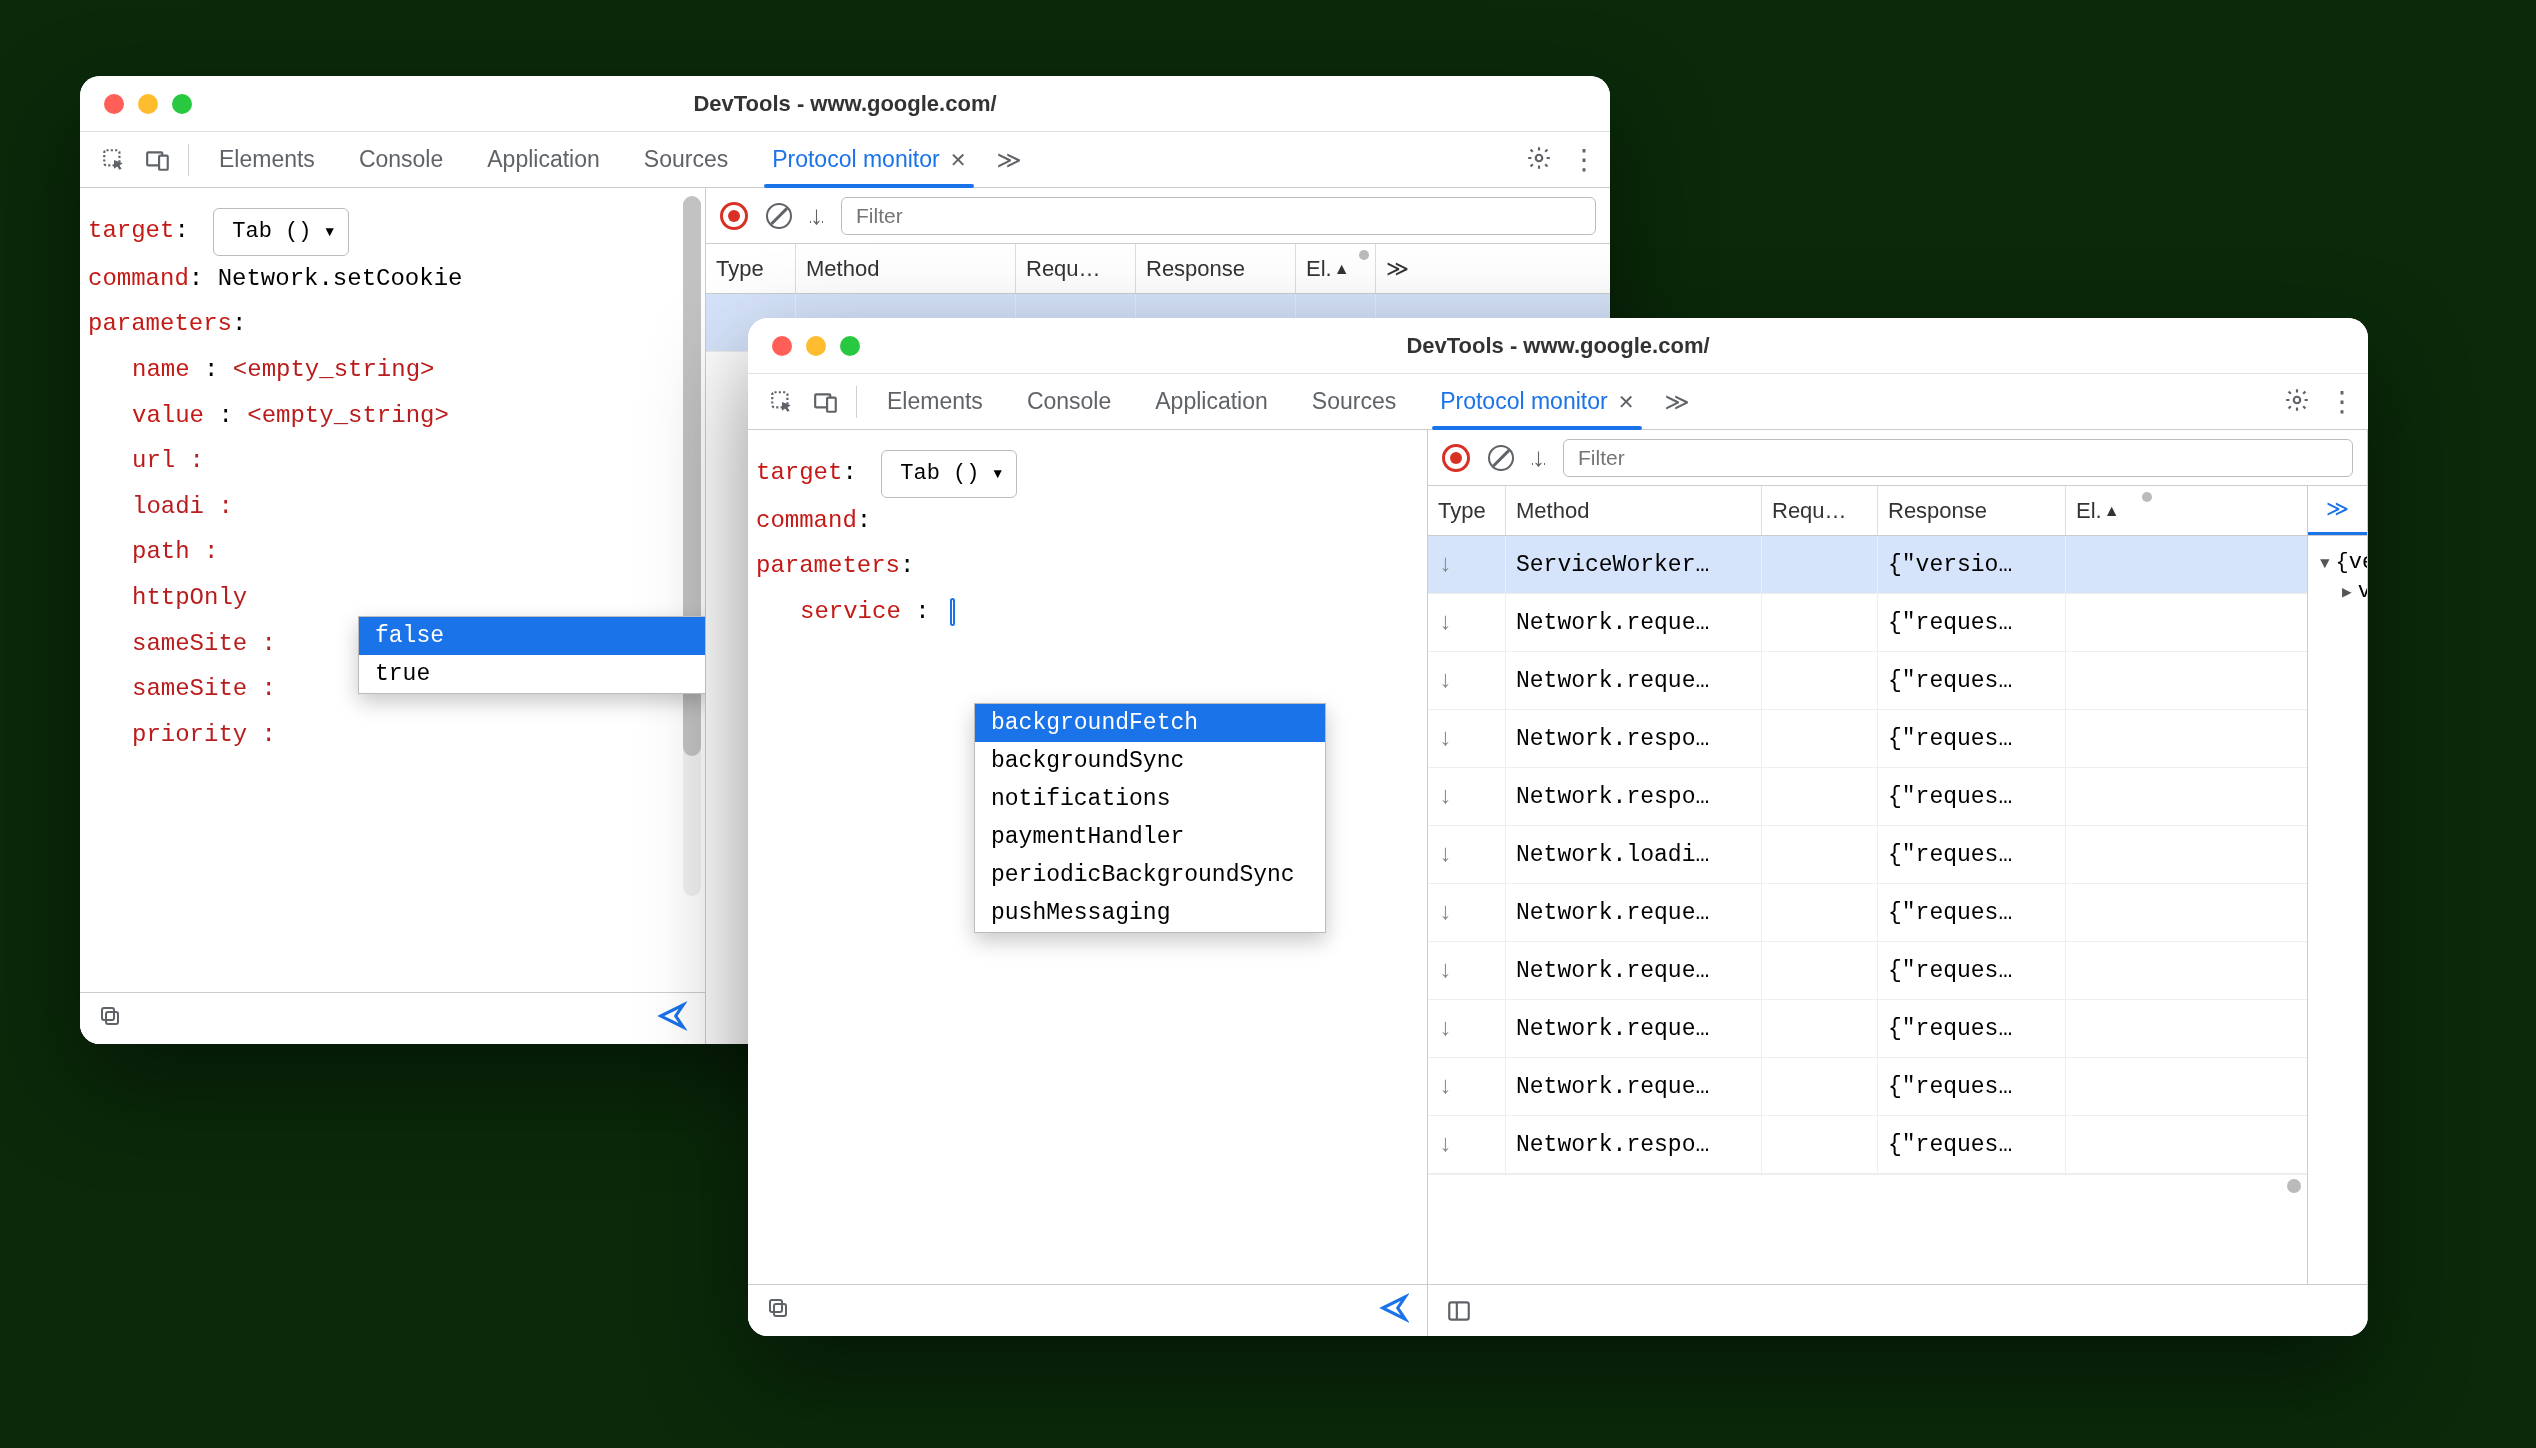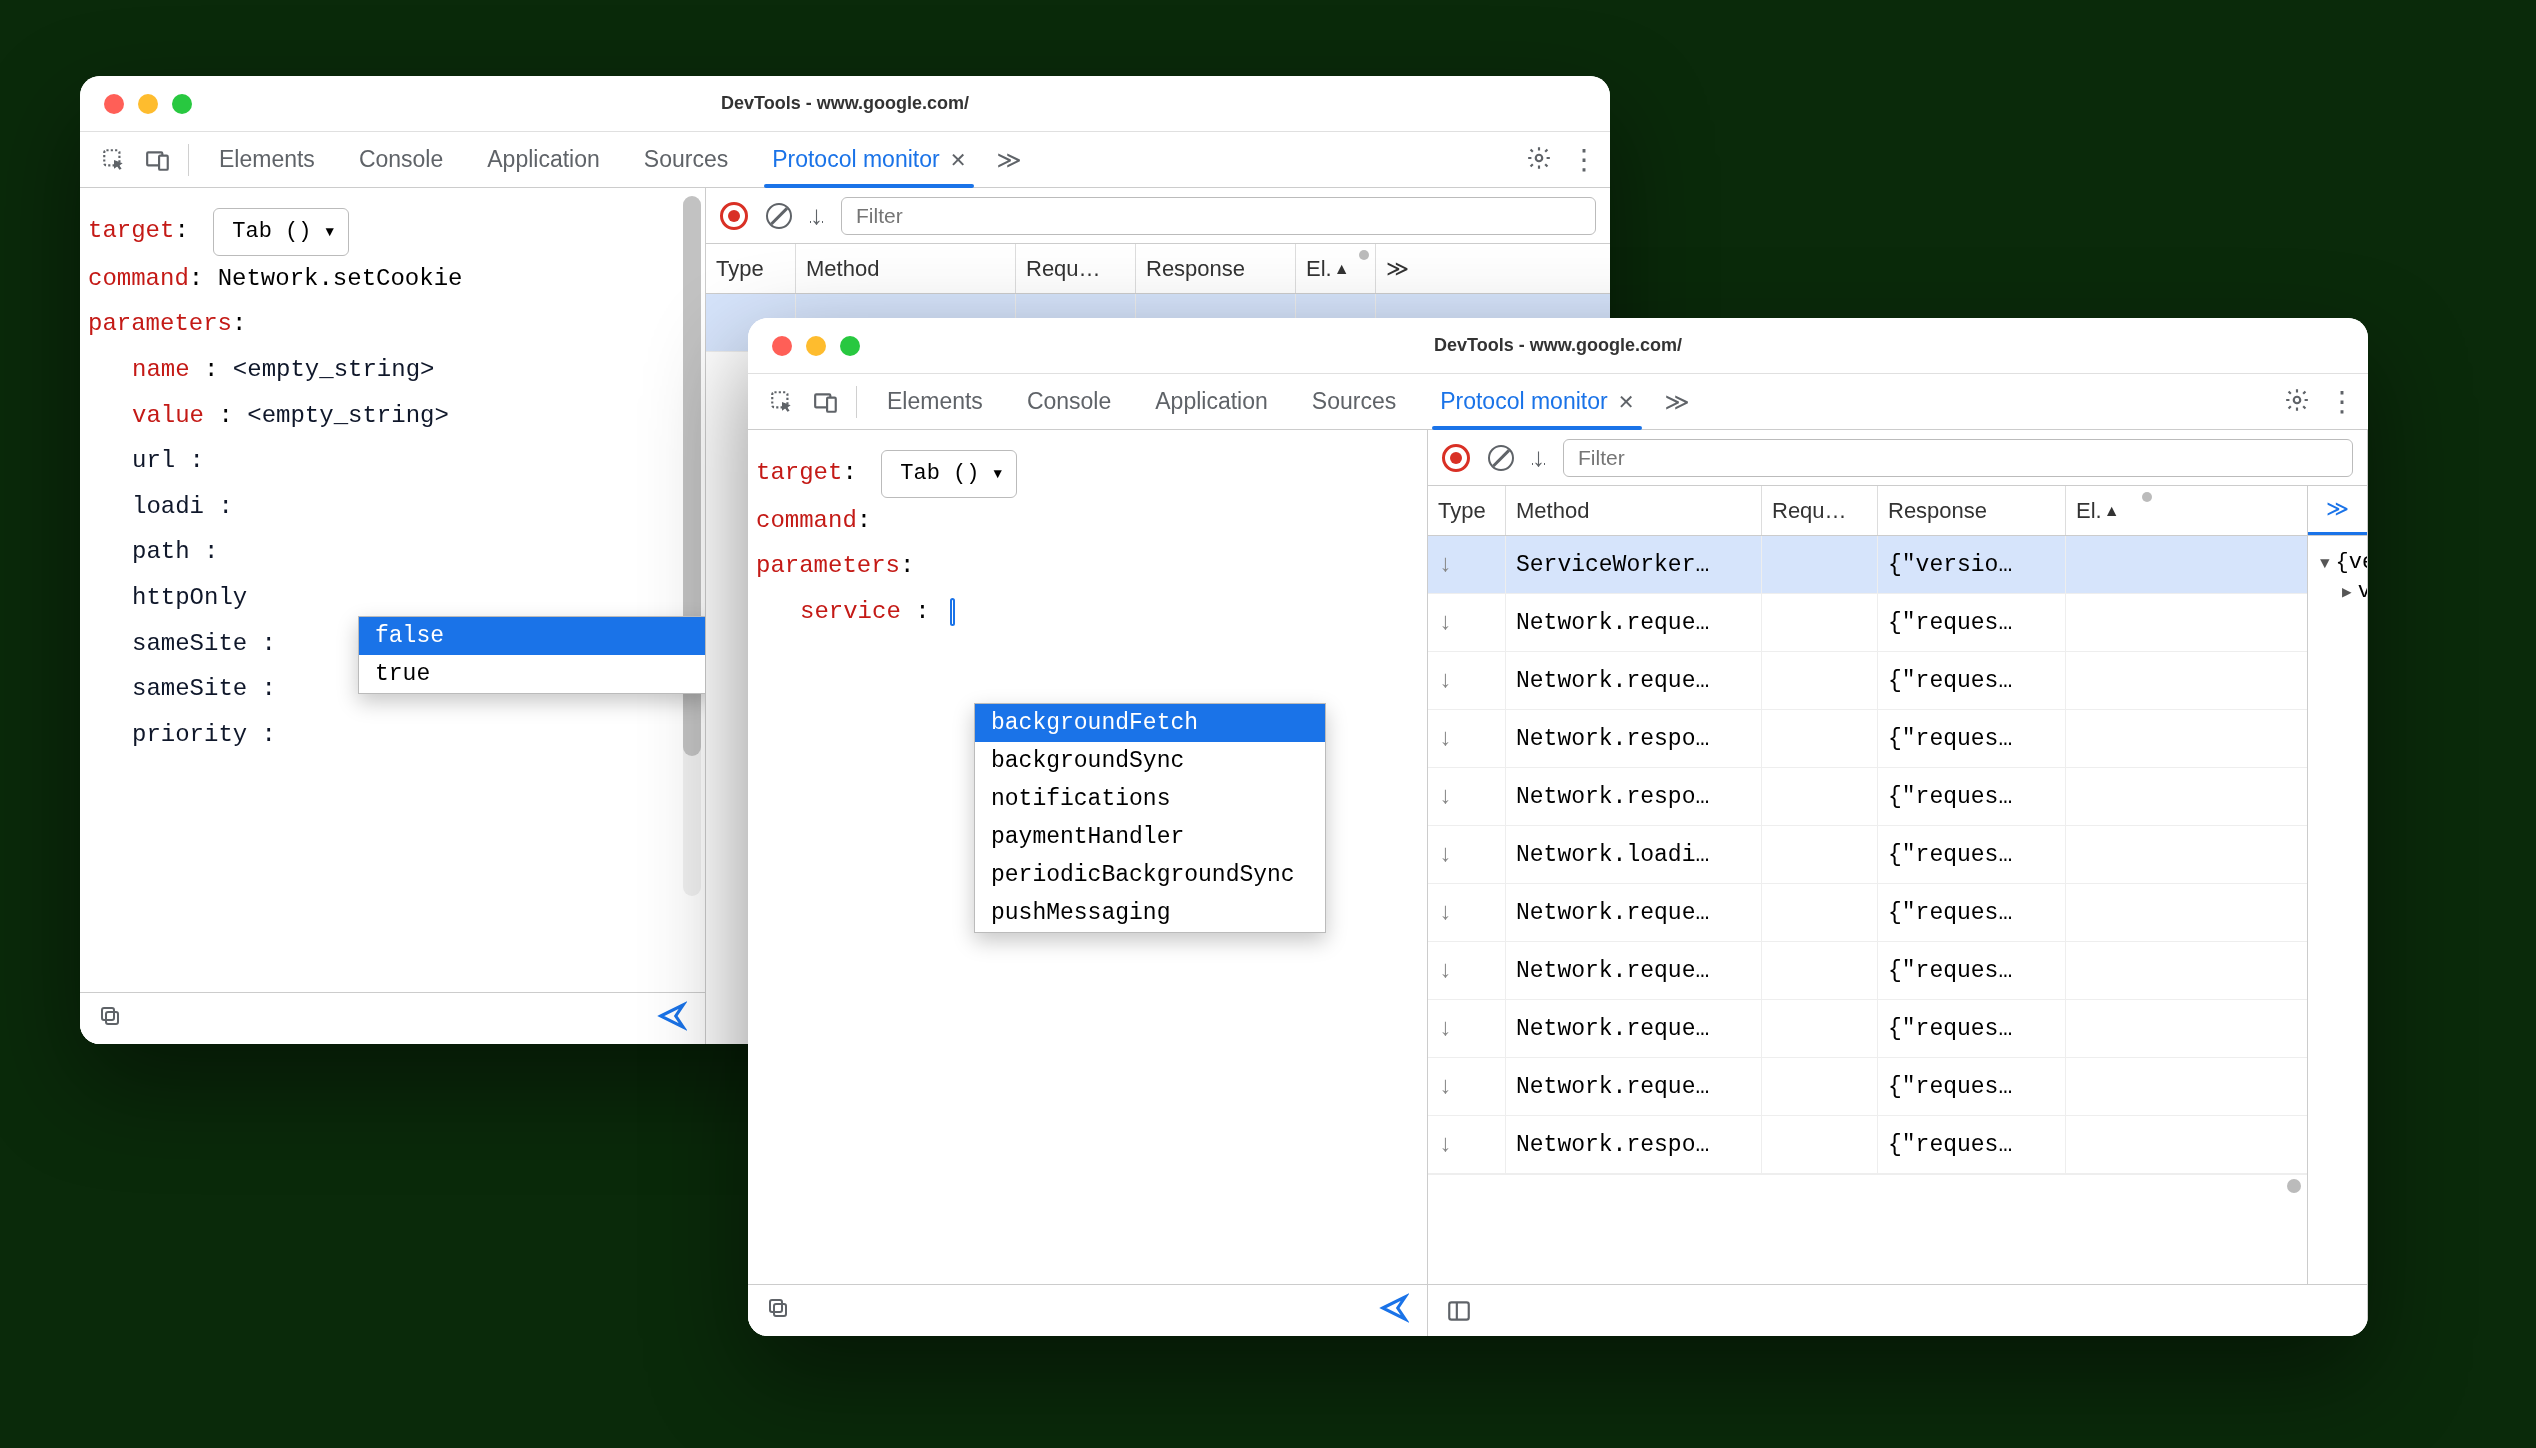--- a/index.html
+++ b/index.html
@@ -31,21 +31,21 @@
     align-items: center;
     justify-content: center;
     position: relative;
     border-bottom: 1px solid #e0e0e0;
   }
   .traffic-lights { position: absolute; left: 24px; display: flex; gap: 14px; }
   .dot { width: 20px; height: 20px; border-radius: 50%; }
   .dot.red { background:#ff5f57; }
   .dot.yellow { background:#febc2e; }
   .dot.green { background:#28c840; }
-  .title { font-weight: 600; font-size: 18px; color: #333; }
+  .title { font-weight: 600; font-size: 22px; color: #333; }
 
   .tabs {
     height: 56px;
     display: flex;
     align-items: center;
     border-bottom: 1px solid #ccc;
     padding: 0 12px;
     gap: 0;
   }
   .tab-icon {
@@ -81,21 +81,21 @@
     overflow:hidden;
     position:relative;
     border-right:1px solid #ccc;
   }
   .editor {
     padding: 20px 8px;
     font-size: 24px;
     line-height: 1.9;
   }
   .kw { color:#c41a16; }
-  .val-dim { color:#0f172a; }
+  .val-dim { color:#b91c1c; }
   .pill {
     display:inline-flex;
     align-items:center;
     border:1px solid #bbb;
     border-radius:6px;
     padding:2px 14px 2px 18px;
     margin-left:10px;
     gap:14px;
     font-size:22px;
   }

